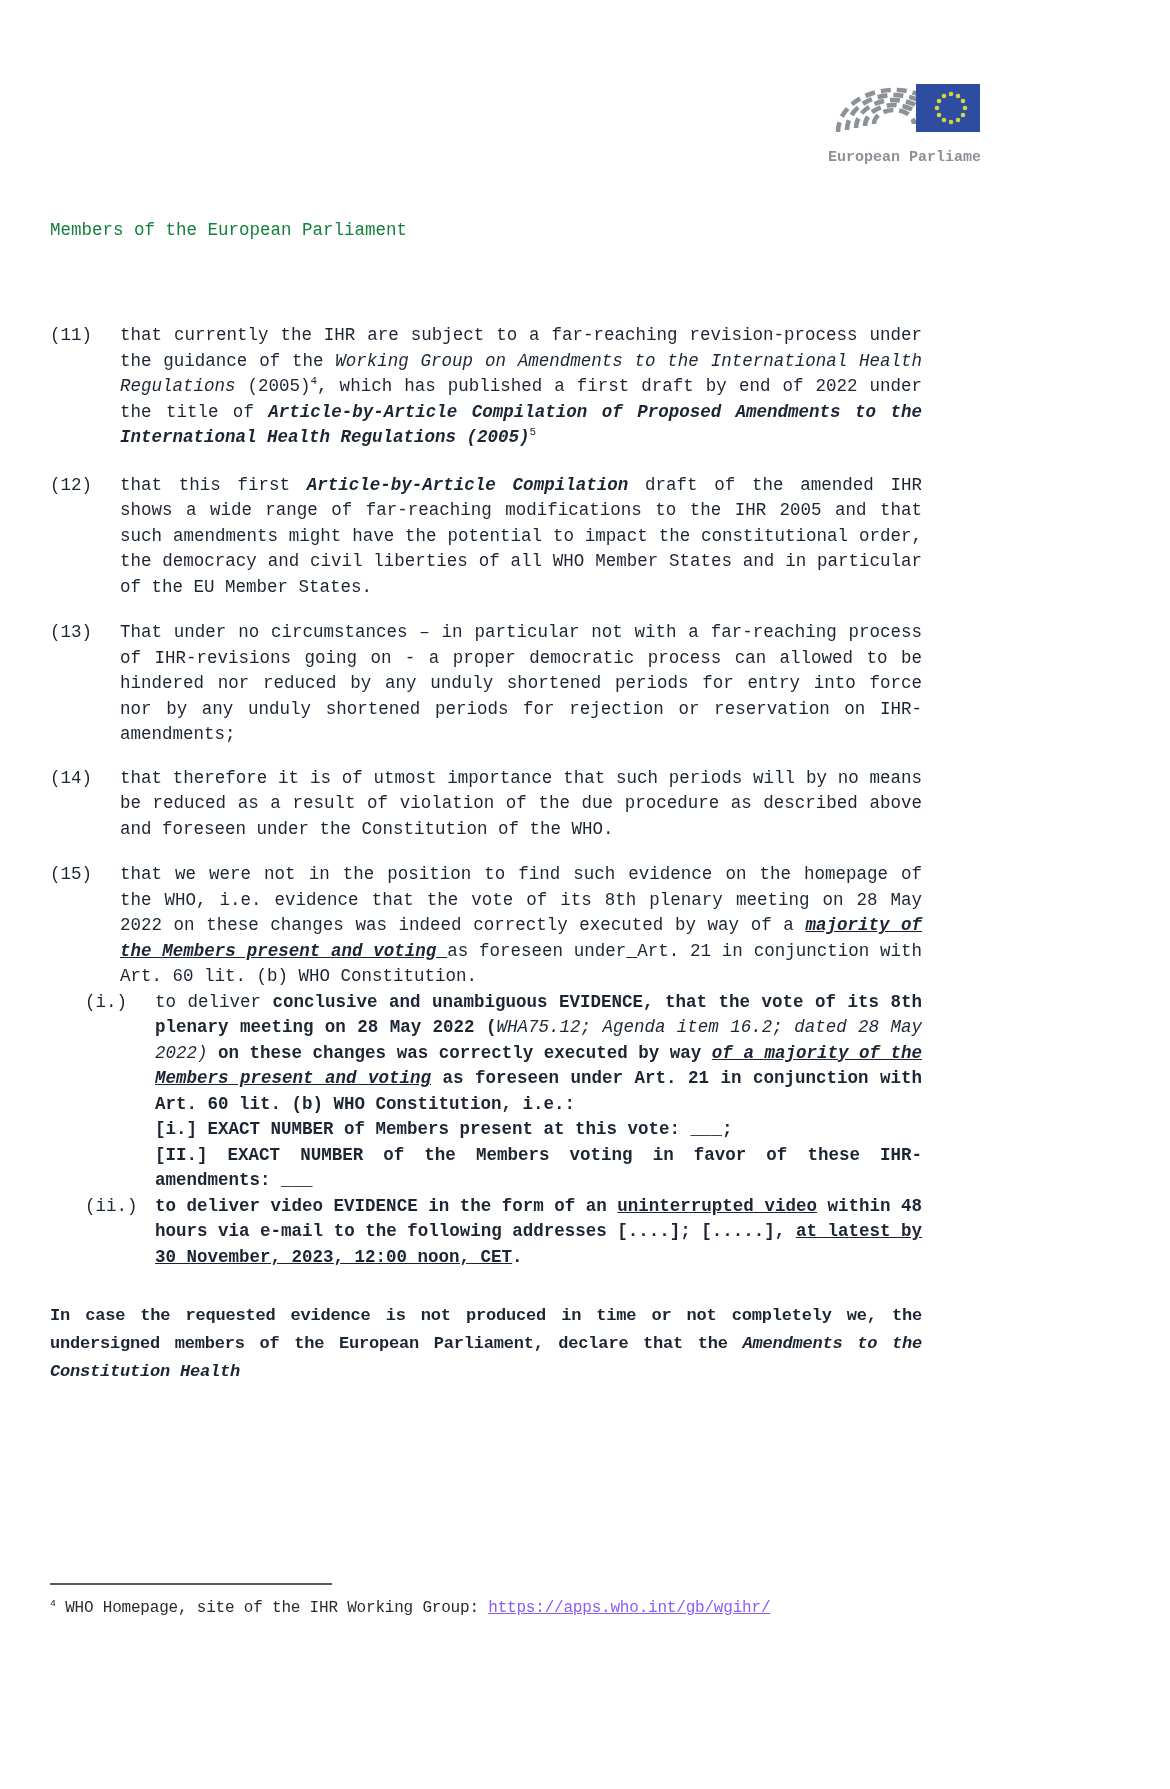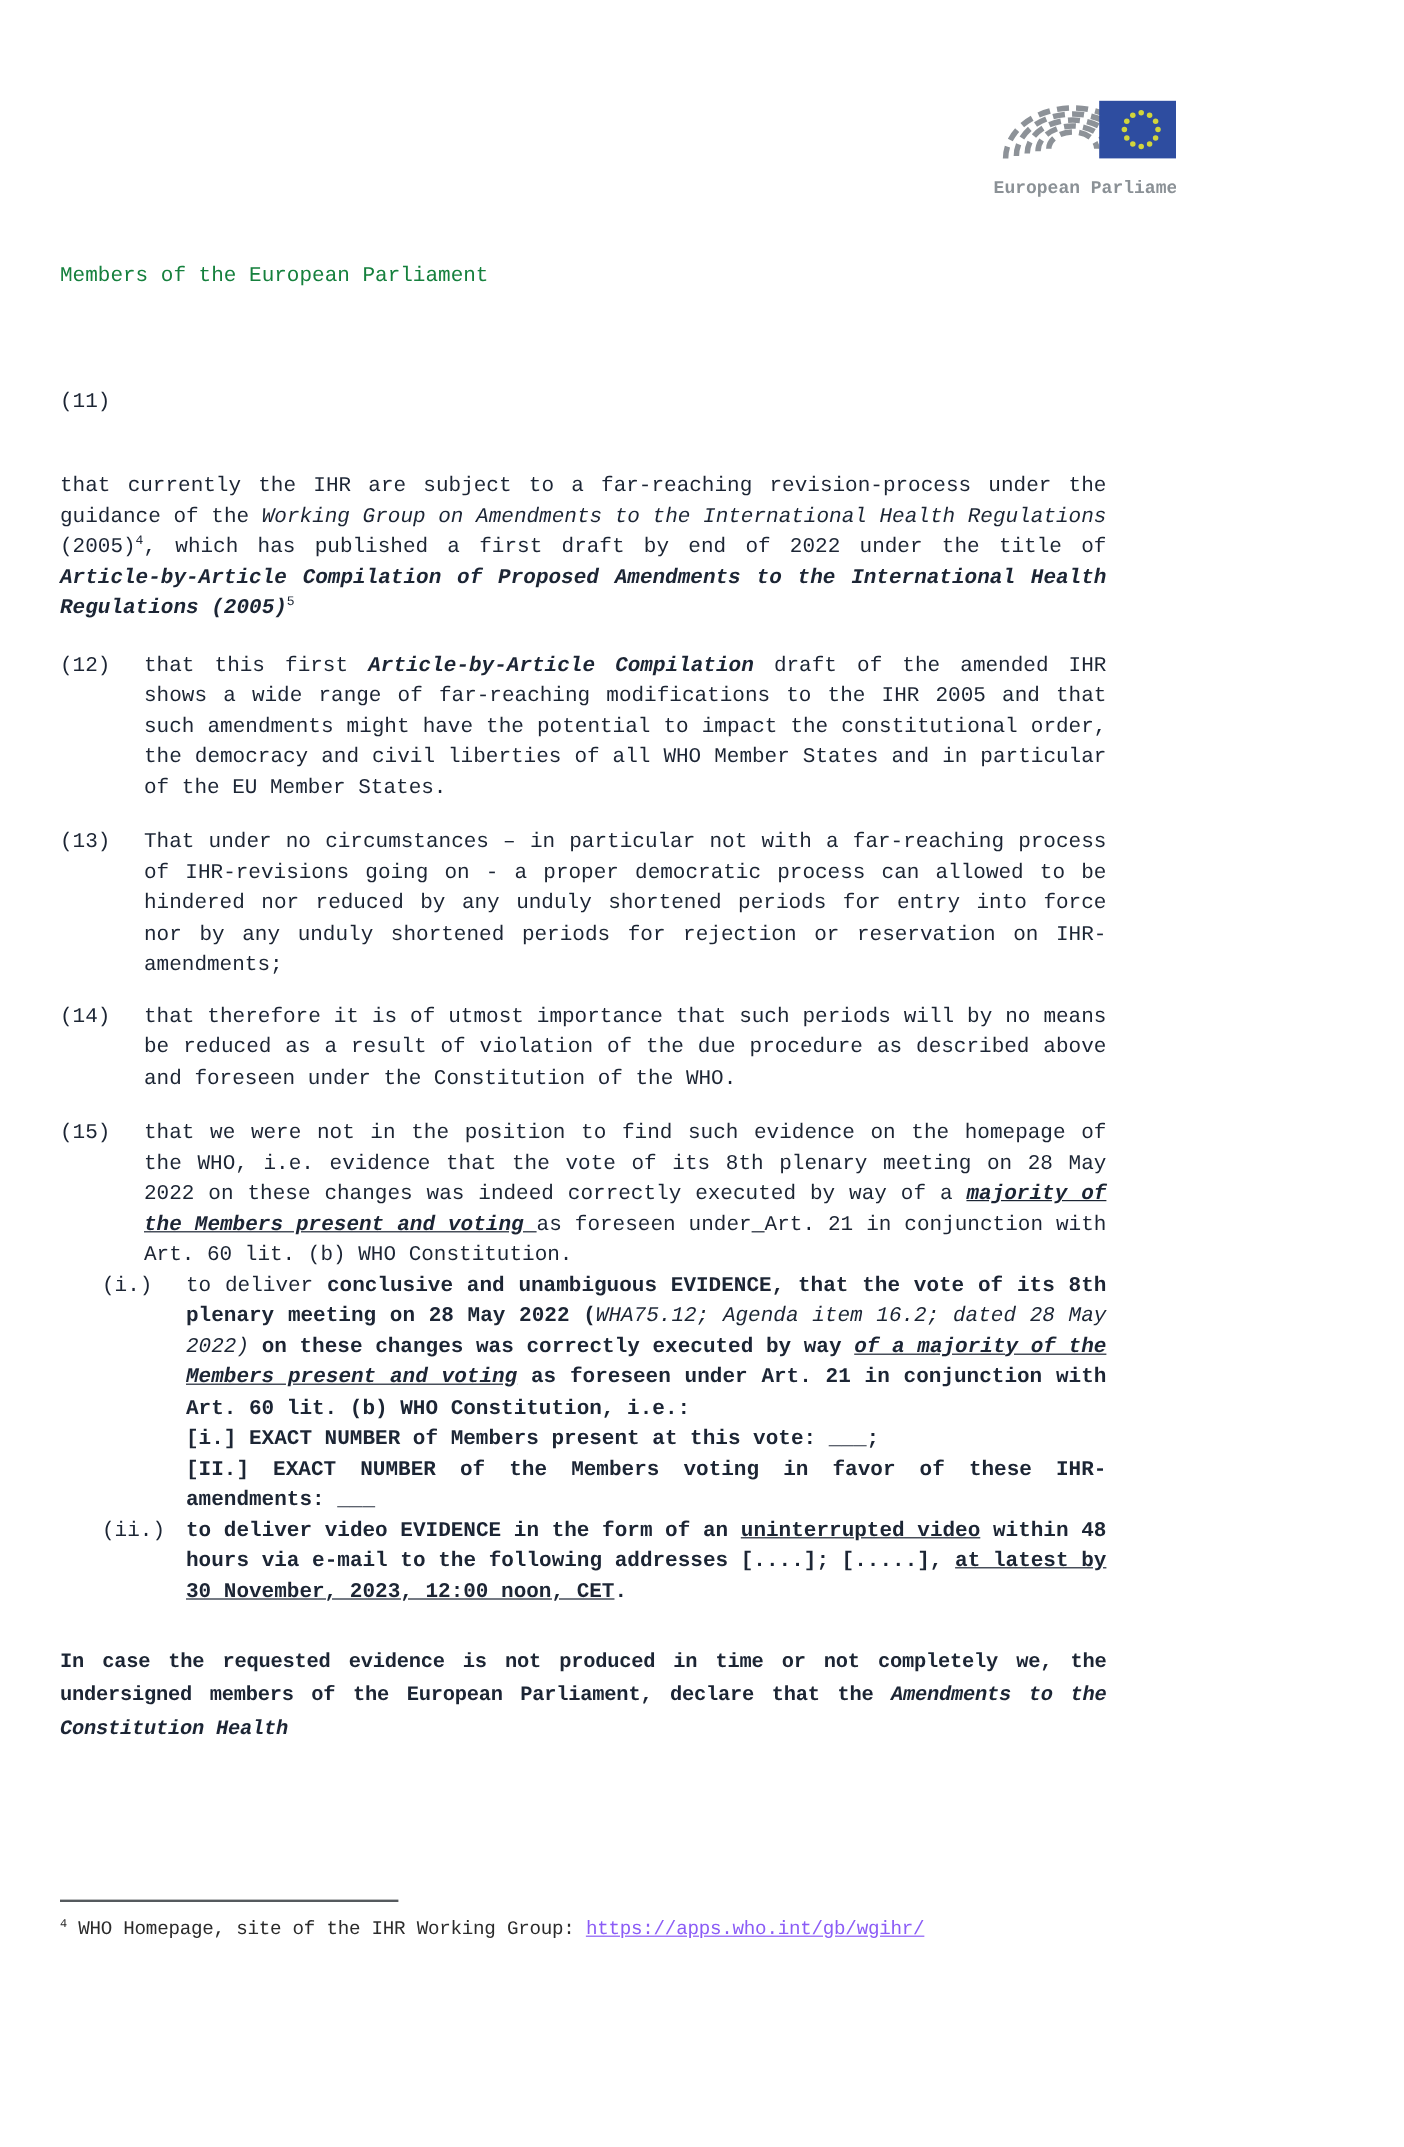--- a/index.html
+++ b/index.html
@@ -45,21 +45,21 @@
     font-size:17.5px;
     line-height:25.5px;
   }
   .num-para{display:flex;}
   .num-para .num{flex:0 0 70px;}
   .num-para .body{flex:1 1 auto;text-align:justify;}
   .indent-para{display:flex;margin-left:35px;}
   .indent-para .num{flex:0 0 70px;}
   .indent-para .body{flex:1 1 auto;text-align:justify;}
   .heading{text-align:justify;}
-  .mb22{margin-bottom:22px;flex-direction:column;}
+  .mb22{margin-bottom:22px;}
   .mb20{margin-bottom:20px;}
   .mb18{margin-bottom:18px;}
   .mb15{margin-bottom:15px;}
   .mb8{margin-bottom:8px;}
   .closing{
     margin-top:32px;
     font-size:17px;
     line-height:28px;
     text-align:justify;
     letter-spacing:-0.2px;

